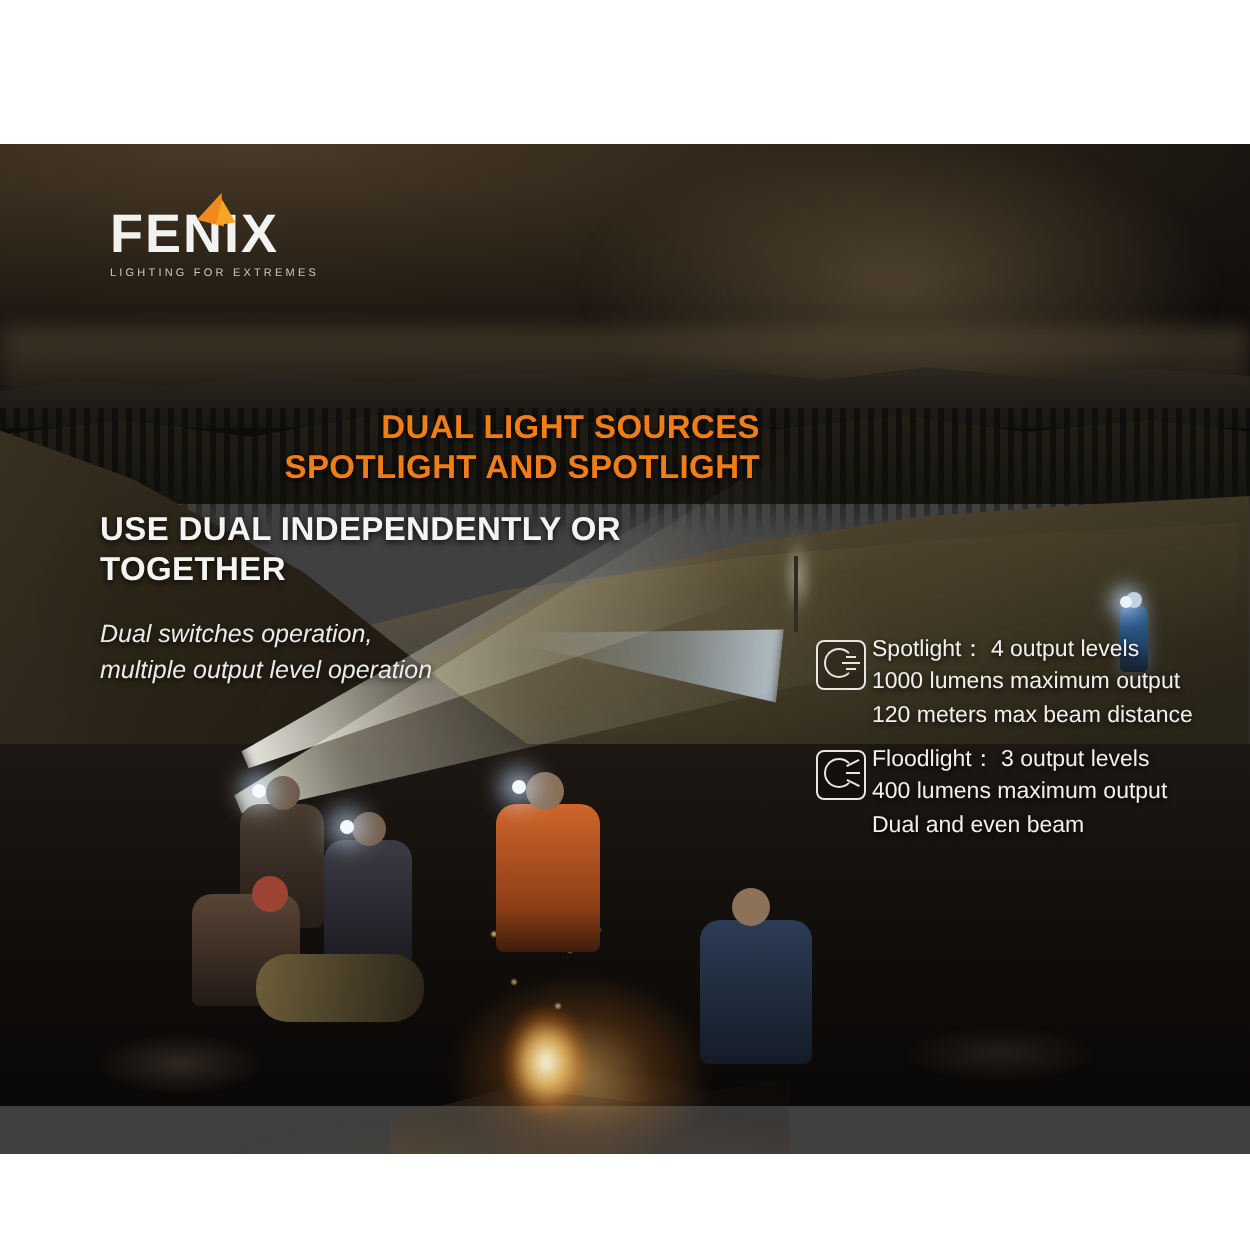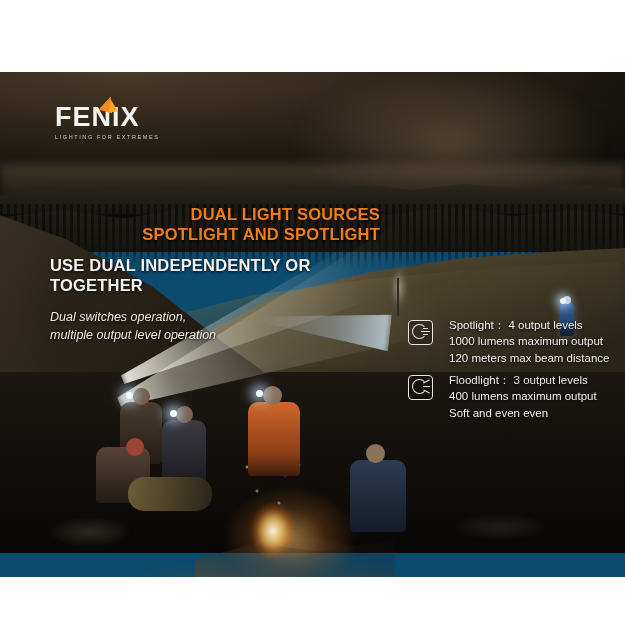--- a/index.html
+++ b/index.html
@@ -20,21 +20,21 @@
     background: #ffffff;
   }
   
   #banner {
     position: absolute;
     left: 0;
     top: 72px;
     width: 625px;
     height: 505px;
     overflow: hidden;
-    background: #0c4a6e;
+    background: #404040;
   }
 
   
   .sky {
     position: absolute;
     left: 0; top: 0;
     width: 625px;
     height: 160px;
     background:
       radial-gradient(120% 90% at 20% 0%, #4a3a28 0%, #2e2519 38%, #17140f 70%, #0d0b09 100%);
@@ -322,21 +322,21 @@
     margin-top: 13px;
     text-shadow: 0 1px 3px rgba(0,0,0,0.85);
     font-style: italic;
   }
 
   
   .spec {
     position: absolute;
     display: flex;
     align-items: flex-start;
-    gap: 16px;
+    gap: 3px;
   }
   #spec-spot { left: 408px; top: 245px; }
   #spec-flood { left: 408px; top: 300px; justify-content: center; }
   .spec-icon {
     width: 23px; height: 23px;
     border: 1.6px solid #e9e6e0;
     border-radius: 4px;
     position: relative;
     flex: 0 0 auto;
     margin-top: 3px;
@@ -459,18 +459,18 @@
     <div class="spec" id="spec-flood">
       <div class="spec-icon flood">
         <span class="lens"></span>
         <span class="ray r1"></span>
         <span class="ray r2"></span>
         <span class="ray r3"></span>
       </div>
       <div>
         <div class="spec-text">Floodlight： 3 output levels</div>
         <div class="spec-text">400 lumens maximum output</div>
-        <div class="spec-text">Soft and even even</div>
+        <div class="spec-text">Dual and even beam</div>
       </div>
     </div>
 
   </div>
 </div>
 
 </body></html>

